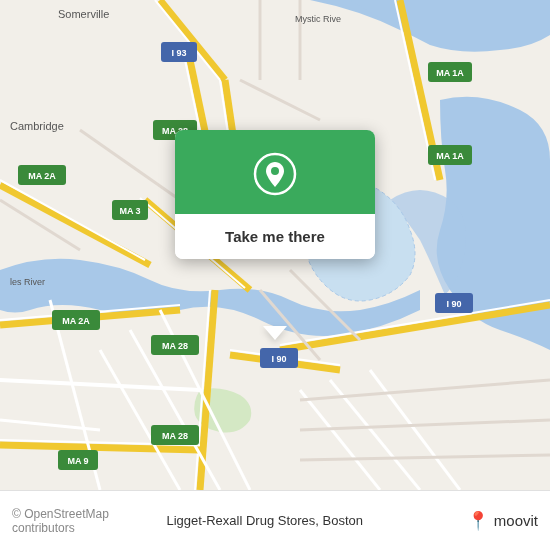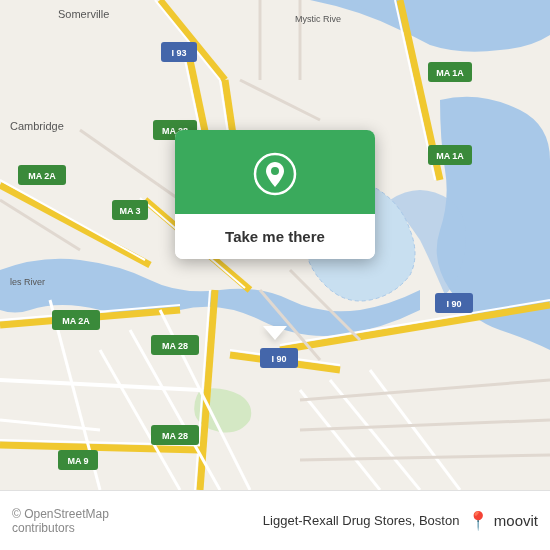--- a/index.html
+++ b/index.html
@@ -102,21 +102,21 @@
       font-size: 12px;
       color: #888;
       flex: 1;
     }
 
     #place-name {
       font-size: 13px;
       color: #333;
       font-weight: 500;
       flex: 2;
-      text-align: right;
+      text-align: left;
     }
 
     #moovit-logo {
       display: flex;
       align-items: center;
       gap: 4px;
       flex-shrink: 0;
     }
 
     #moovit-pin {

